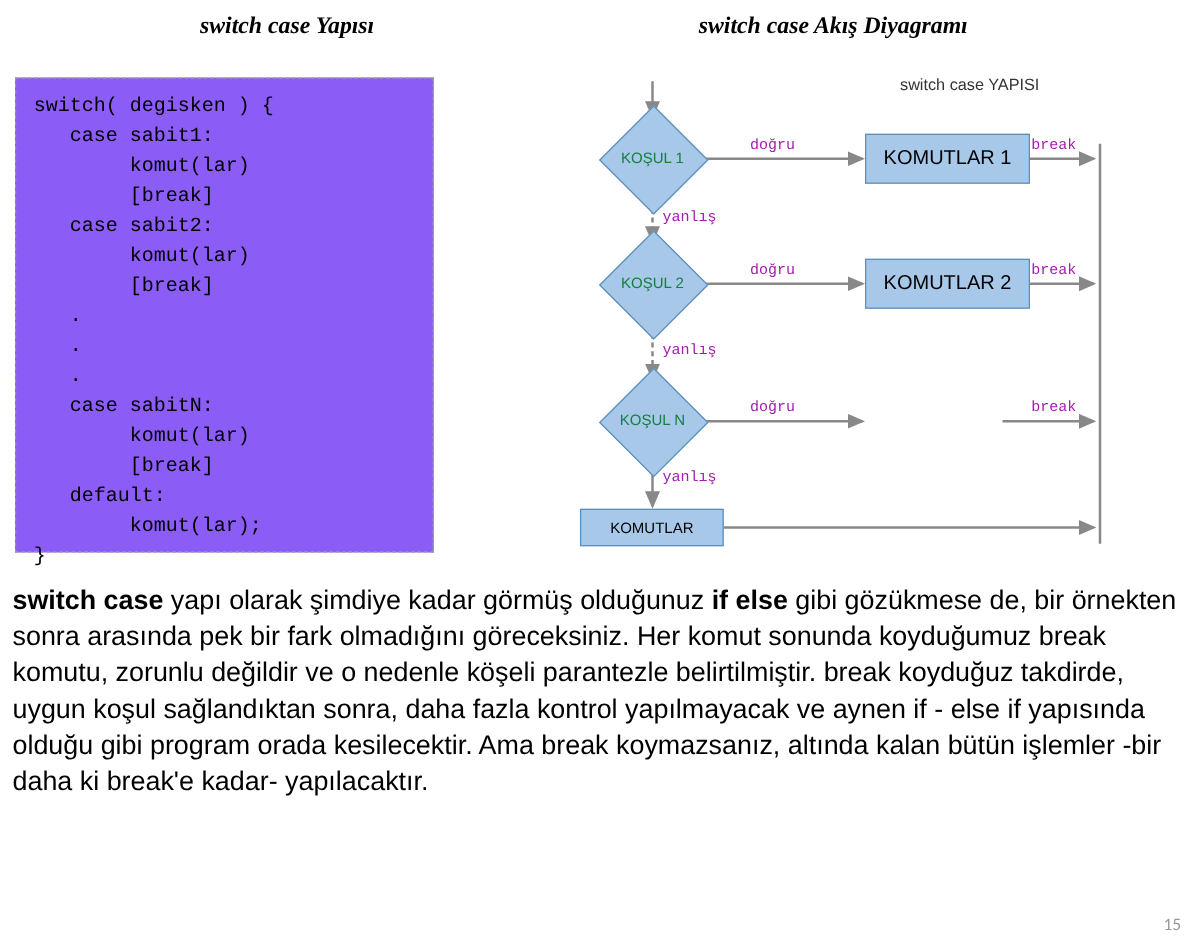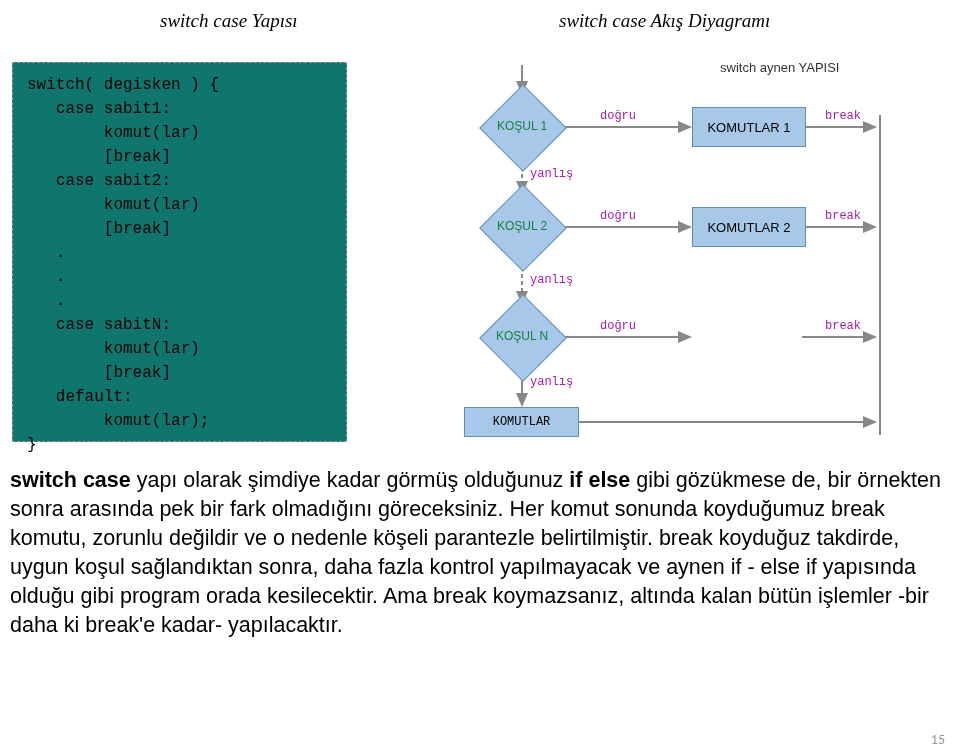--- a/index.html
+++ b/index.html
@@ -1,27 +1,27 @@
 <!DOCTYPE html>
 <html><head>
 <meta charset="utf-8">
 <style>
 *{margin:0;padding:0;box-sizing:border-box}
 body{width:960px;height:754px;background:#fff;font-family:Arial,sans-serif;position:relative;overflow:hidden}
-.heading{position:absolute;font-family:'Times New Roman',serif;font-weight:normal;font-style:italic;font-size:19px;color:#000}
+.heading{position:absolute;font-family:'Times New Roman',serif;font-weight:bold;font-style:italic;font-size:19px;color:#000}
 .h1{left:160px;top:10px}
 .h2{left:559px;top:10px}
-.codebox{position:absolute;left:12px;top:62px;width:335px;height:380px;background:#0f766e;border:1px dashed #999;padding:10px 14px;font-family:'Courier New',monospace;font-size:16px;line-height:1.5;color:#000}
+.codebox{position:absolute;left:12px;top:62px;width:335px;height:380px;background:#8b5cf6;border:1px dashed #999;padding:10px 14px;font-family:'Courier New',monospace;font-size:16px;line-height:1.5;color:#000}
 .codebox pre{font-family:'Courier New',monospace;font-size:16px;white-space:pre}
 .diagram{position:absolute;left:430px;top:55px;width:520px;height:405px}
 .diagram *{position:absolute}
 .diamond{width:62px;height:62px;background:#a7c8e8;border:1px solid #5b8fb9;transform:rotate(45deg)}
 .dlabel{width:80px;text-align:center;font-size:12px;font-family:Arial;color:#15803d}
-.rect{width:114px;height:40px;background:#a7c8e8;border:1px solid #5b8fb9;display:flex;align-items:center;justify-content:center;font-size:13px;font-family:Arial}
-.rect2{width:115px;height:30px;background:#a7c8e8;border:1px solid #5b8fb9;display:flex;align-items:center;justify-content:center;font-size:12px;font-family:Liberation Mono, monospace}
+.rect{width:132px;height:40px;background:#a7c8e8;border:1px solid #5b8fb9;display:flex;align-items:center;justify-content:center;font-size:16px;font-family:Arial}
+.rect2{width:115px;height:30px;background:#a7c8e8;border:1px solid #5b8fb9;display:flex;align-items:center;justify-content:center;font-size:12px;font-family:Liberation Sans, sans-serif}
 .titletext{font-size:13px;font-family:Arial;color:#333}
 .arrowlabel{font-size:12px;font-family:Liberation Mono, monospace;color:#a21caf}
 svg.arr{overflow:visible}
 .paragraph{position:absolute;left:10px;top:466px;width:935px;font-family:Liberation Sans, sans-serif;font-size:21.5px;line-height:1.35;color:#000}
 .paragraph b{font-weight:bold}
 .pagenum{position:absolute;right:15px;bottom:6px;font-size:14px;color:#999;font-family:Calibri,Arial}
 </style>
 </head>
 <body>
 
@@ -41,21 +41,21 @@
    .
    case sabitN:
         komut(lar)
         [break]
    default:
         komut(lar);
 }</pre>
 </div>
 
 <div class="diagram">
-  <div class="titletext" style="left:290px;top:5px">switch aynen YAPISI</div>
+  <div class="titletext" style="left:290px;top:5px">switch case YAPISI</div>
 
   <svg class="arr" style="left:0;top:0;width:520px;height:405px">
     <defs>
       <marker id="ah" markerWidth="8" markerHeight="8" refX="6" refY="3" orient="auto">
           <path d="M0,0 L7,3 L0,6 Z" fill="#888"></path>
         </marker>
     </defs>
     <line x1="92" y1="10" x2="92" y2="38" stroke="#888" stroke-width="2" marker-end="url(#ah)"></line>
     <line x1="130" y1="72" x2="260" y2="72" stroke="#888" stroke-width="2" marker-end="url(#ah)"></line>
     <line x1="372" y1="72" x2="445" y2="72" stroke="#888" stroke-width="2" marker-end="url(#ah)"></line>

